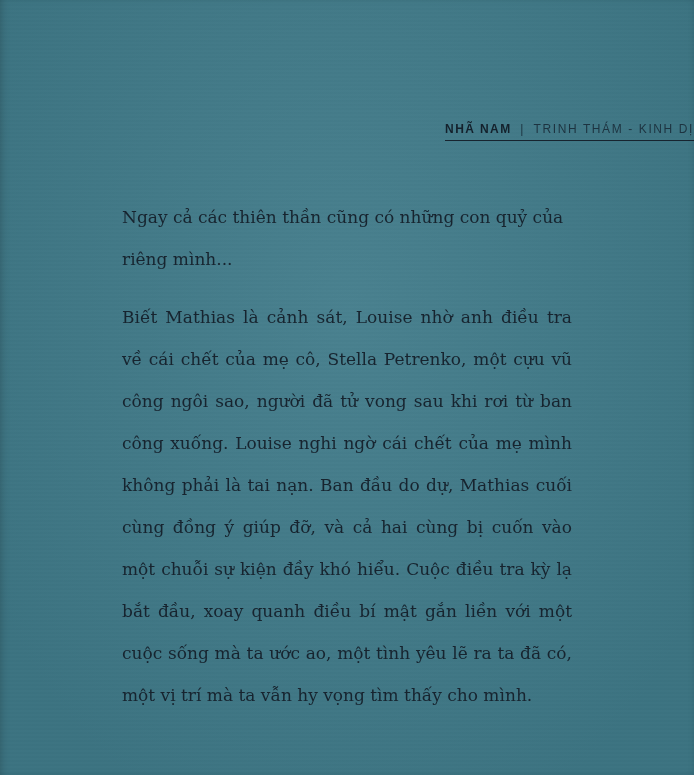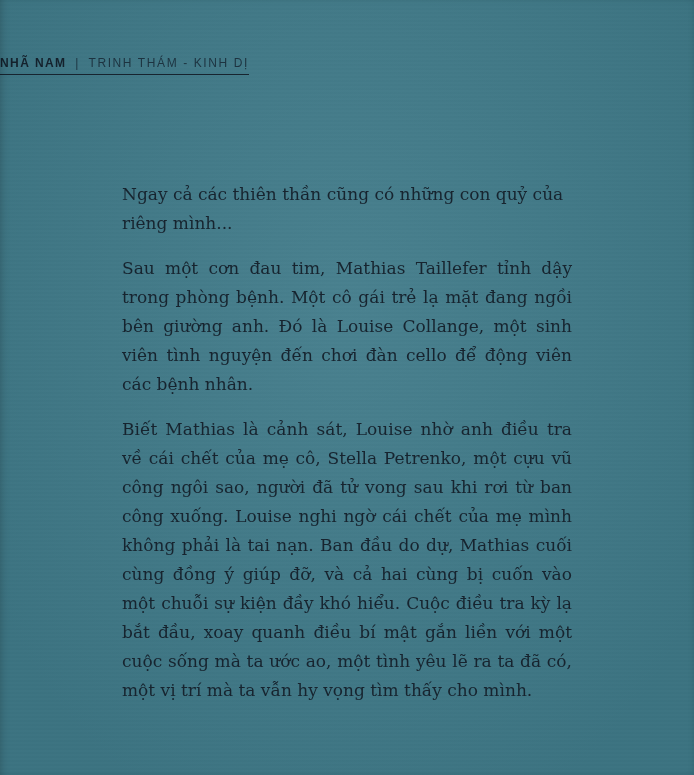--- a/index.html
+++ b/index.html
@@ -22,22 +22,22 @@
       repeating-linear-gradient(0deg, rgba(255,255,255,0.015) 0px, rgba(0,0,0,0.015) 2px, rgba(255,255,255,0.015) 4px);
     color: #17242f;
   }
   .edge-shade {
     position: absolute;
     top: 0; left: 0; right: 0; bottom: 0;
     box-shadow: inset 6px 0 10px -6px rgba(0,0,0,0.25), inset -4px 0 8px -6px rgba(0,0,0,0.18);
     pointer-events: none;
   }
   .header {
-    padding-top: 52px;
-    text-align: left;
+    padding-top: 118px;
+    text-align: right;
   }
   .header-inner {
     display: inline-block;
     border-bottom: 1.5px solid #17242f;
     padding-bottom: 4px;
     font-family: "Liberation Sans", "DejaVu Sans", sans-serif;
     font-size: 12px;
     letter-spacing: 1.4px;
     white-space: nowrap;
   }
@@ -55,23 +55,23 @@
     color: #1d3340;
     letter-spacing: 1.6px;
   }
   .body-text {
     position: absolute;
     left: 122px;
     width: 450px;
     top: 180px;
   }
   .body-text p {
-    margin: 0 0 16px 0;
+    margin: 16px 0 16px 0;
     font-size: 17px;
-    line-height: 29px;
+    line-height: 42px;
     text-align: justify;
     color: #17242f;
   }
   .body-text p.single {
     text-align: left;
   }
 </style>
 </head>
 <body>
 
@@ -81,17 +81,16 @@
   <div class="header">
     <span class="header-inner">
       <span class="brand">NHÃ NAM</span>
       <span class="sep">|</span>
       <span class="genre">TRINH THÁM - KINH DỊ</span>
     </span>
   </div>
 
   <div class="body-text">
     <p class="single">Ngay cả các thiên thần cũng có những con quỷ của riêng mình...</p>
-    <p>Sau một cơn đau tim, Mathias Taillefer tỉnh dậy trong phòng bệnh. Một cô gái trẻ lạ mặt đang ngồi bên giường anh. Đó là Louise Collange, một sinh viên tình nguyện đến chơi đàn cello để động viên các bệnh nhân.</p>
     <p>Biết Mathias là cảnh sát, Louise nhờ anh điều tra về cái chết của mẹ cô, Stella Petrenko, một cựu vũ công ngôi sao, người đã tử vong sau khi rơi từ ban công xuống. Louise nghi ngờ cái chết của mẹ mình không phải là tai nạn. Ban đầu do dự, Mathias cuối cùng đồng ý giúp đỡ, và cả hai cùng bị cuốn vào một chuỗi sự kiện đầy khó hiểu. Cuộc điều tra kỳ lạ bắt đầu, xoay quanh điều bí mật gắn liền với một cuộc sống mà ta ước ao, một tình yêu lẽ ra ta đã có, một vị trí mà ta vẫn hy vọng tìm thấy cho mình.</p>
 
   </div>
 </div>
 
 </body></html>

